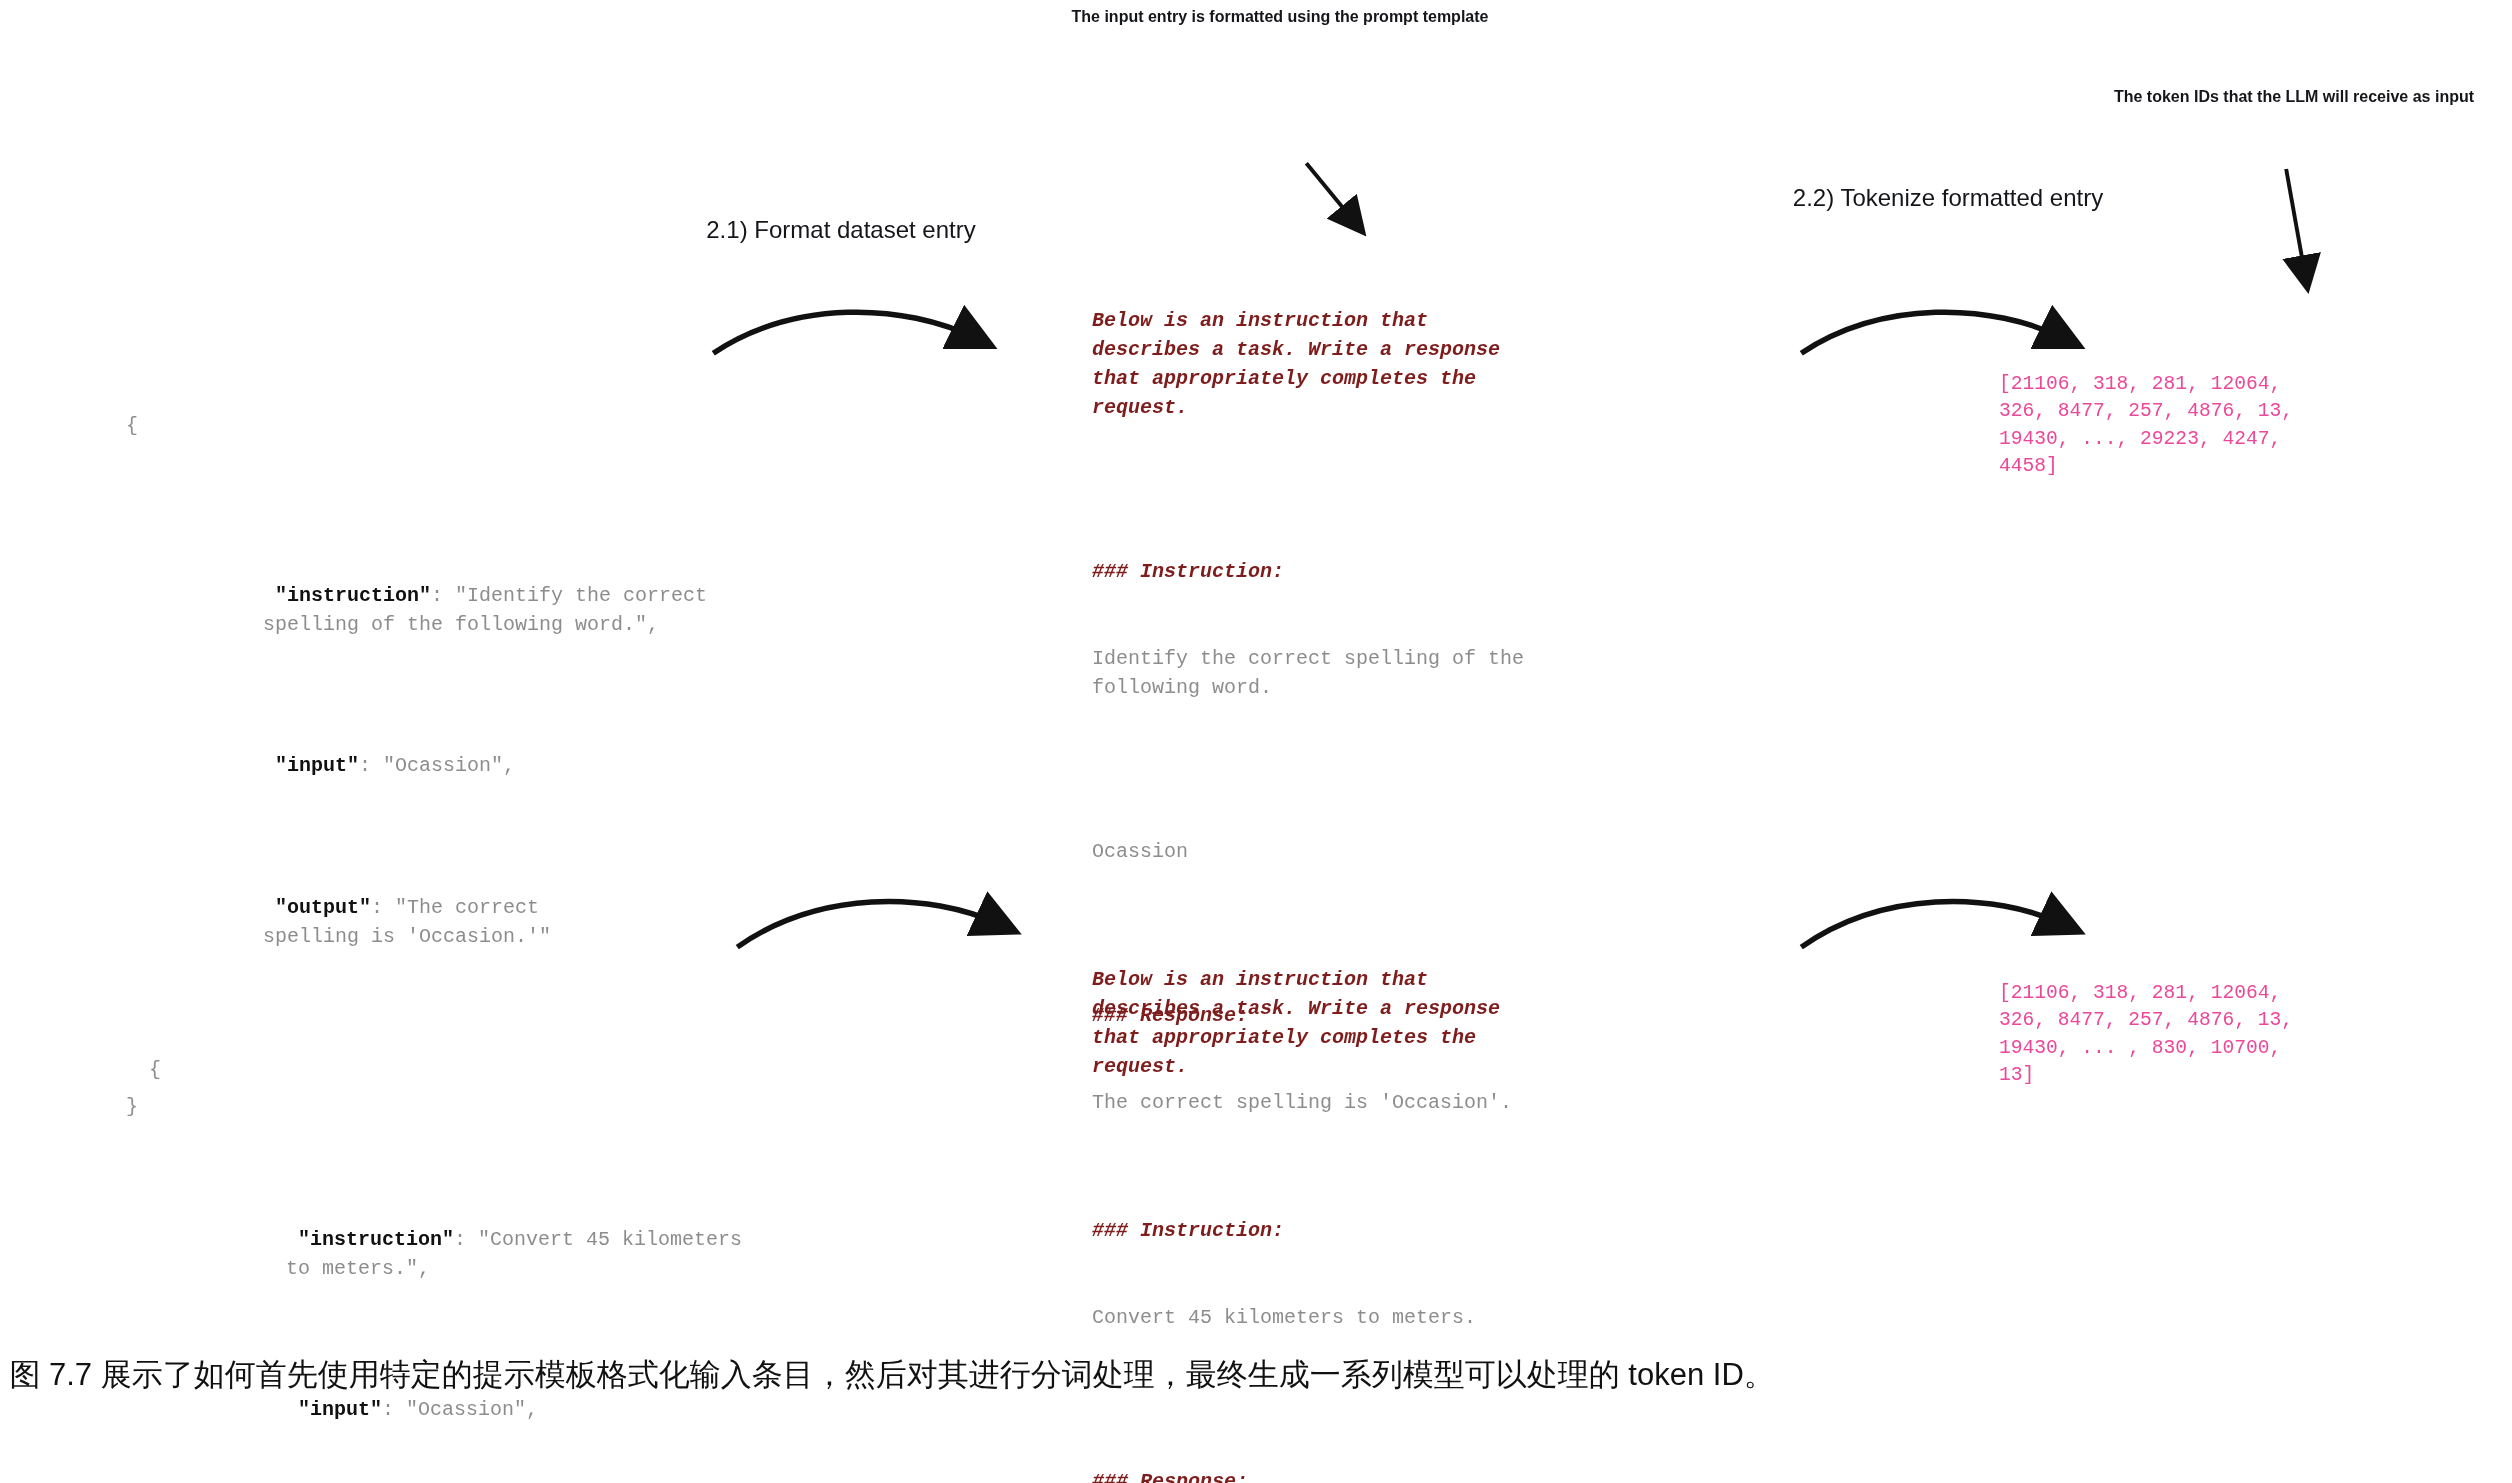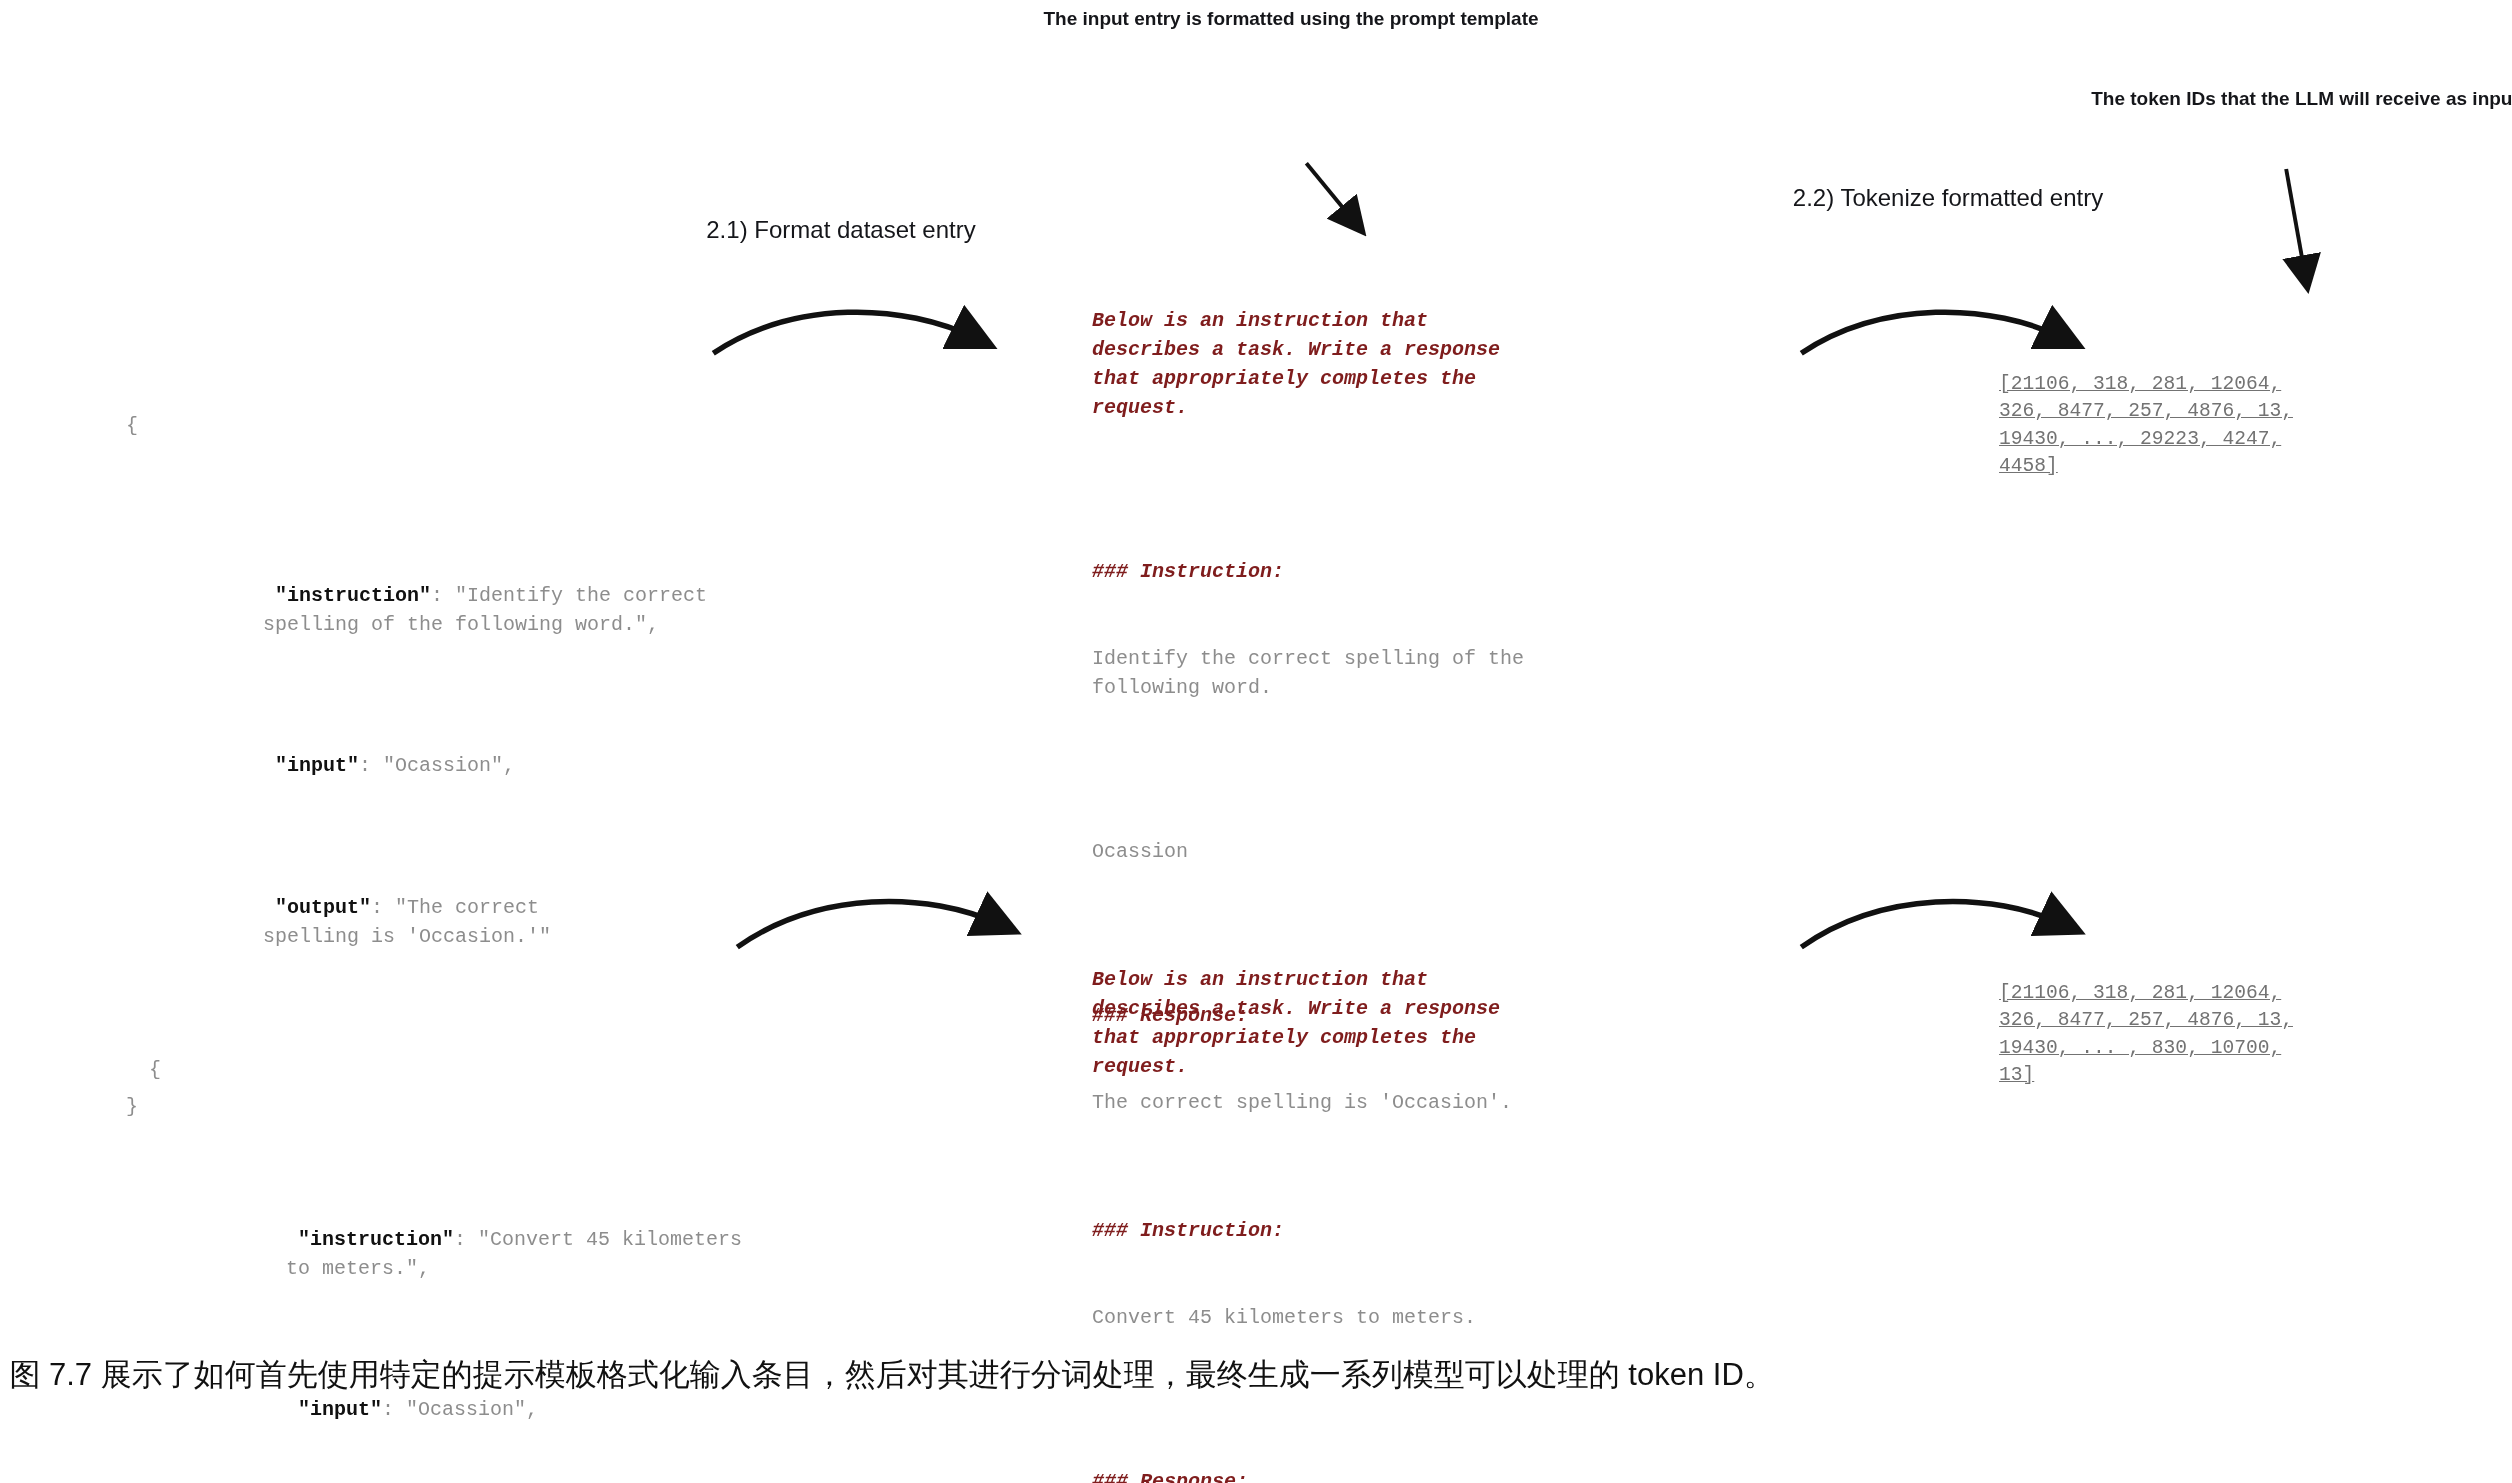--- a/index.html
+++ b/index.html
@@ -14,25 +14,24 @@
     font-family: "Liberation Sans", sans-serif;
     color: #1a1a1a;
     overflow: hidden;
   }
   .abs { position: absolute; }
 
   
   .annot {
     font-family: "Liberation Sans", sans-serif;
     font-weight: bold;
-    font-size: 19px;
+    font-size: 16px;
     line-height: 1.38;
     color: #15161a;
     text-align: center;
-    margin-left: 11px;
   }
   .step-label {
     font-family: "Liberation Sans", sans-serif;
     font-weight: normal;
     font-size: 24px;
     line-height: 1.33;
     color: #15161a;
     text-align: center;
   }
 
@@ -53,22 +52,21 @@
     white-space: pre;
   }
   .tmpl .hdr { color: #7f1d1d; font-weight: bold; font-style: italic; }
   .tmpl .body { color: #8d8d8d; }
 
   .tokens {
     font-family: "Liberation Mono", "DejaVu Sans Mono", monospace;
     font-size: 19.6px;
     line-height: 1.40;
     white-space: pre;
-    color: #737373;
-    text-decoration: underline;
+    color: #ec4899;
   }
 
   
   .caption {
     font-family: "Liberation Sans", sans-serif;
     font-size: 31px;
     line-height: 1.55;
     color: #111111;
   }
 

